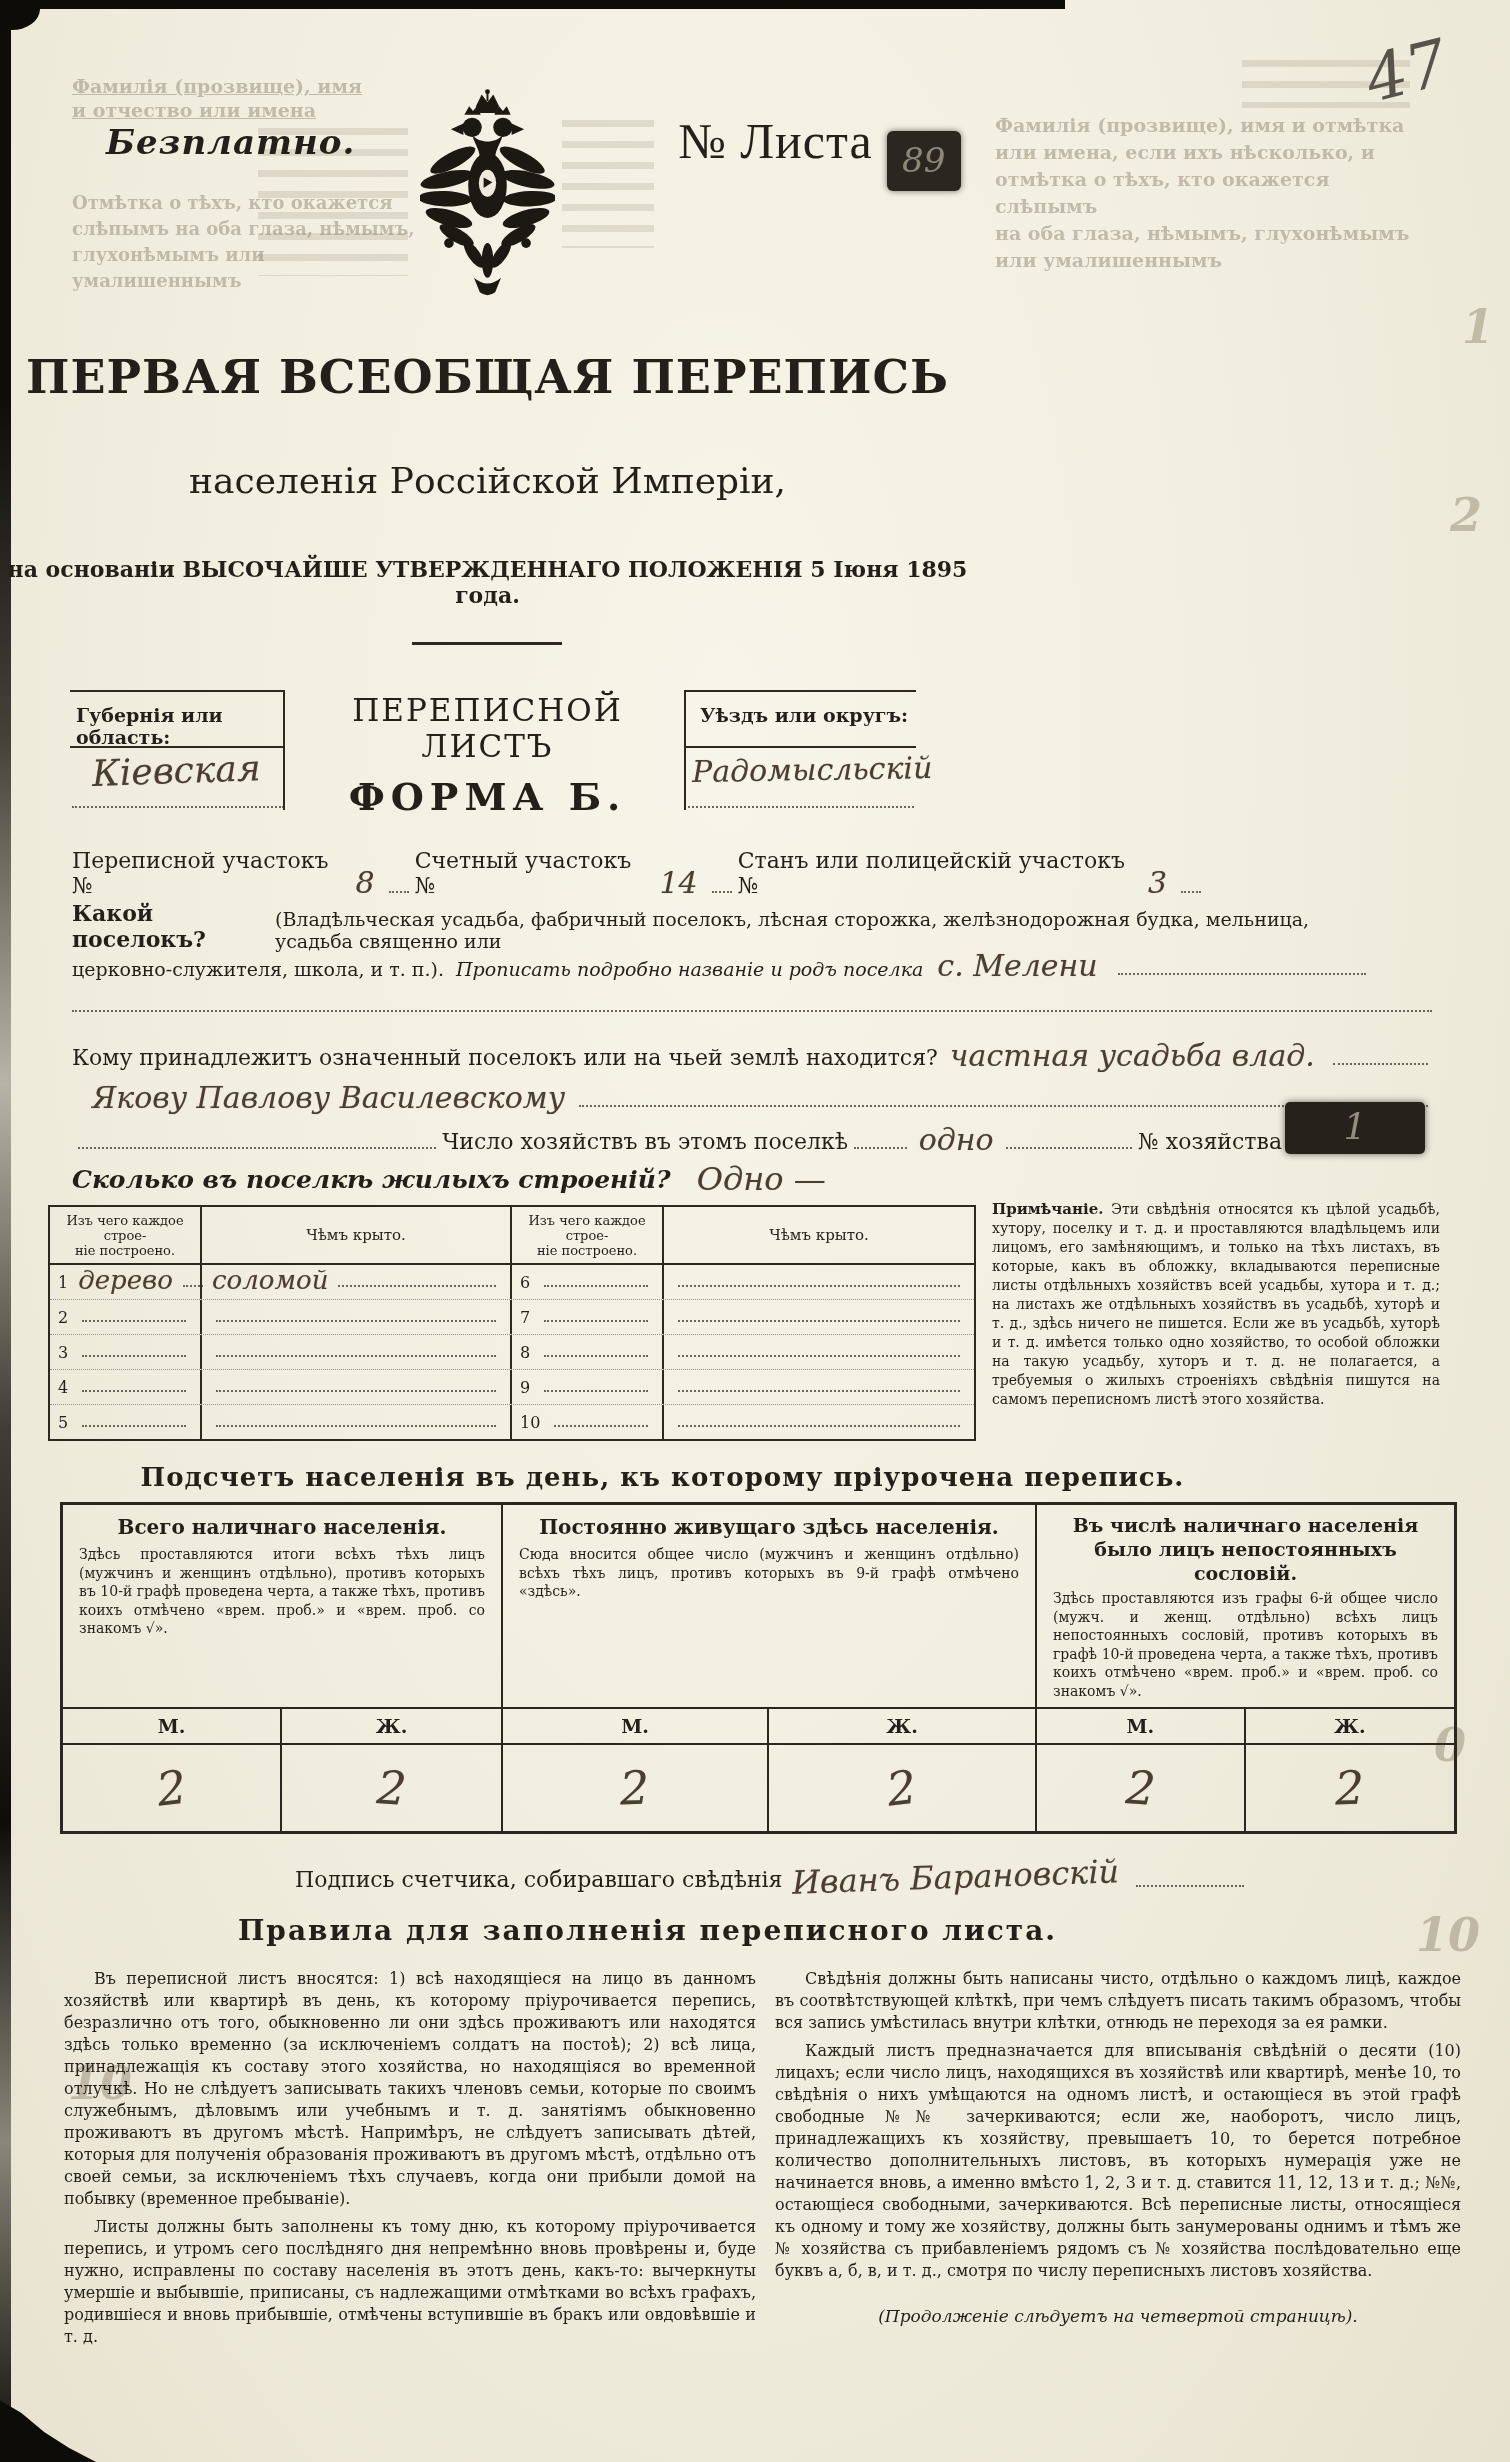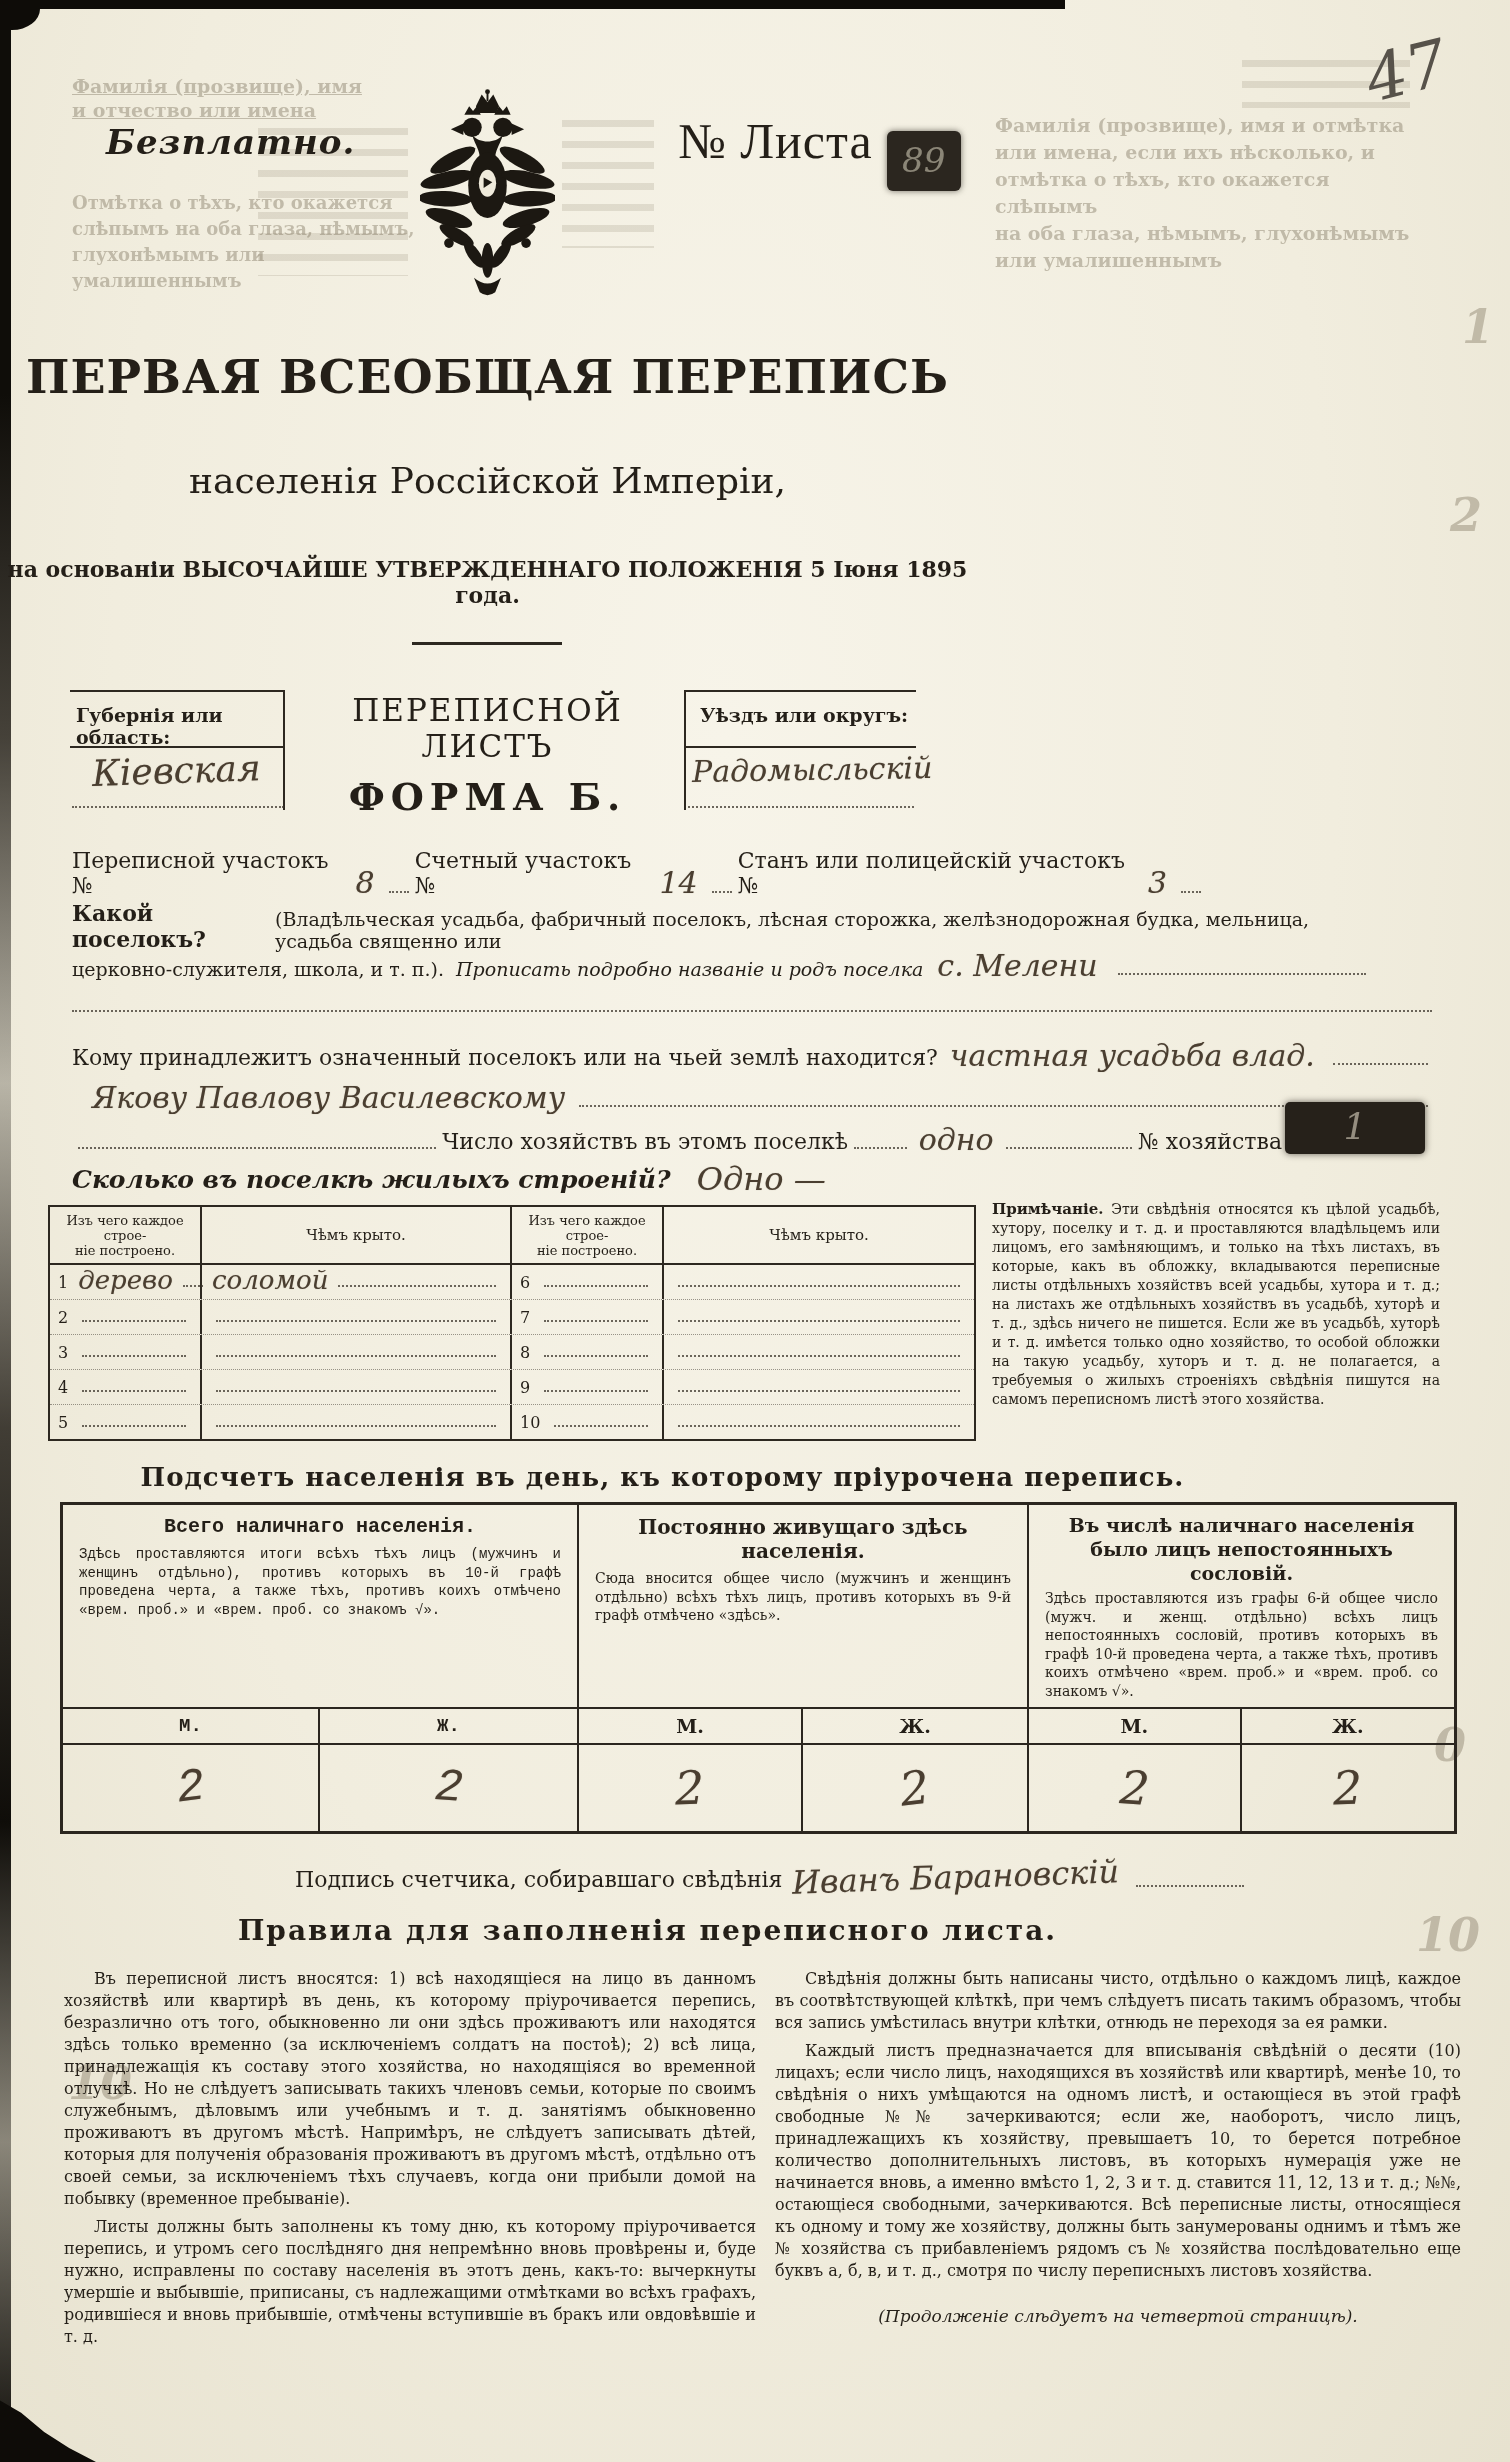--- a/index.html
+++ b/index.html
@@ -69,21 +69,21 @@
 
   .note-text { font-size:14px; line-height:19px; text-align:justify; }
   .note-text .nlabel { font-weight:bold; font-size:15px; }
 
   .tally-heading { font-size:26px; font-weight:bold; letter-spacing:1px; }
 
   
   .tt { display:flex; border:3px solid #2b261f; height:332px; }
   .tt-col { display:flex; flex-direction:column; border-right:2px solid #2b261f; }
   .tt-col:last-child { border-right:none; }
-  .tc1 { width:516px;font-family:Liberation Mono, monospace; } .tc2 { width:450px; } .tc3 { flex:1; }
+  .tc1 { width:440px; } .tc2 { width:534px; } .tc3 { flex:1; }
   .tt-head { font-weight:bold; text-align:center; font-size:20px; line-height:24px; padding:10px 18px 4px; }
   .tc3 .tt-head { font-size:19px; padding:8px 14px 2px; }
   .tt-desc { font-size:14px; line-height:18.5px; text-align:justify; padding:2px 16px; flex:1; }
   .tt-mf { border-top:2px solid #2b261f; }
   .tt-mfrow { display:flex; border-bottom:2px solid #2b261f; }
   .tt-mfcell { width:50%; text-align:center; font-weight:bold; font-size:19px; padding:6px 0; border-right:2px solid #2b261f; }
   .tt-mfcell:last-child { border-right:none; }
   .tt-vals { display:flex; height:86px; }
   .tt-vcell { width:50%; display:flex; align-items:center; justify-content:center; border-right:2px solid #2b261f; }
   .tt-vcell:last-child { border-right:none; }

